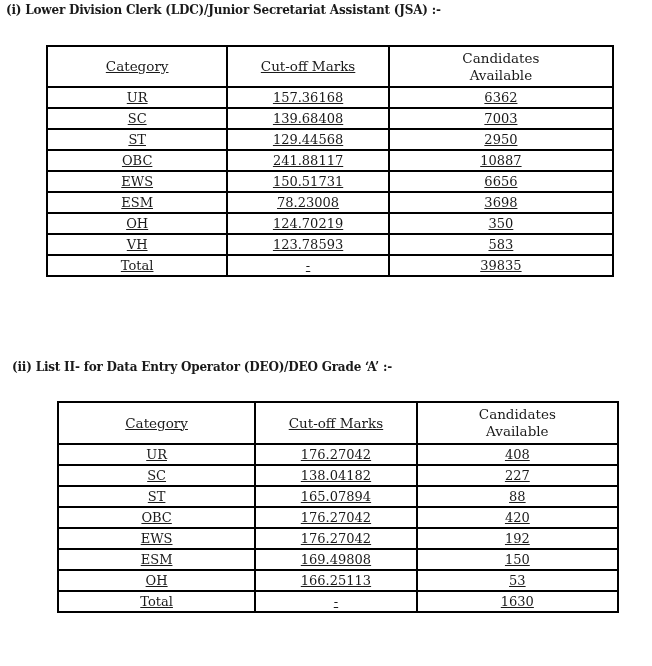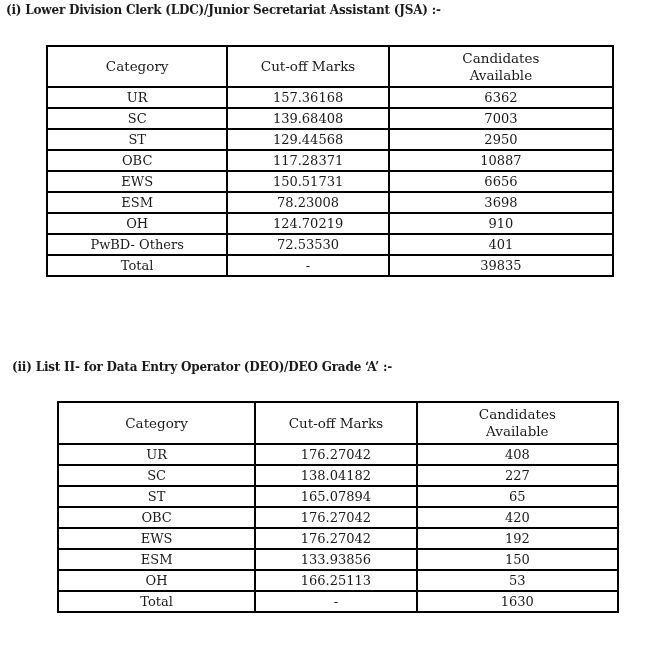--- a/index.html
+++ b/index.html
@@ -1,21 +1,21 @@
 <!DOCTYPE html>
 <html><head>
   <meta charset="utf-8">
   <style>
     html, body { margin:0; padding:0; background:#ffffff; }
     body { width:652px; height:666px; position:relative; overflow:hidden;
            font-family:"DejaVu Serif", "Liberation Serif", serif; color:#1a1a1a; }
     .heading { position:absolute; font-weight:bold; font-size:12px; letter-spacing:-0.2px; white-space:nowrap; }
     #h1 { left:6px; top:3px; }
     #h2 { left:12px; top:360px; }
-    table { position:absolute; border-collapse:collapse; font-size:13px; }
+    table { position:absolute; border-collapse:collapse; font-size:13px;text-decoration:underline; }
     td, th { border:2px solid #000; text-align:center; padding:0; font-weight:normal; }
     th { font-size:13.5px; line-height:17px; }
     #t1 { left:46px; top:45px; width:568px; }
     #t1 col.c1 { width:181px; } #t1 col.c2 { width:162px; } #t1 col.c3 { width:225px; }
     #t1 thead th { height:39px; }
     #t1 tbody td { height:19px; line-height:17px; }
     #t2 { left:57px; top:401px; width:562px; }
     #t2 col.c1 { width:198px; } #t2 col.c2 { width:162px; } #t2 col.c3 { width:202px; }
     #t2 thead th { height:40px; }
     #t2 tbody td { height:19px; line-height:17px; }
@@ -49,42 +49,42 @@
         <td>139.68408</td>
         <td>7003</td>
       </tr>
       <tr>
         <td>ST</td>
         <td>129.44568</td>
         <td>2950</td>
       </tr>
       <tr>
         <td>OBC</td>
-        <td>117.28371</td>
+        <td>241.88117</td>
         <td>10887</td>
       </tr>
       <tr>
         <td>EWS</td>
         <td>150.51731</td>
         <td>6656</td>
       </tr>
       <tr>
         <td>ESM</td>
         <td>78.23008</td>
         <td>3698</td>
       </tr>
       <tr>
         <td>OH</td>
         <td>124.70219</td>
-        <td>910</td>
+        <td>350</td>
       </tr>
       <tr>
-        <td>PwBD- Others</td>
-        <td>72.53530</td>
-        <td>401</td>
+        <td>VH</td>
+        <td>123.78593</td>
+        <td>583</td>
       </tr>
       <tr>
         <td>Total</td>
         <td>-</td>
         <td>39835</td>
       </tr>
     </tbody>
 </table>
 
 <div id="h2" class="heading">(ii) List II- for Data Entry Operator (DEO)/DEO Grade ‘A’ :-</div>
@@ -109,35 +109,35 @@
         <td>408</td>
       </tr>
       <tr>
         <td>SC</td>
         <td>138.04182</td>
         <td>227</td>
       </tr>
       <tr>
         <td>ST</td>
         <td>165.07894</td>
-        <td>65</td>
+        <td>88</td>
       </tr>
       <tr>
         <td>OBC</td>
         <td>176.27042</td>
         <td>420</td>
       </tr>
       <tr>
         <td>EWS</td>
         <td>176.27042</td>
         <td>192</td>
       </tr>
       <tr>
         <td>ESM</td>
-        <td>133.93856</td>
+        <td>169.49808</td>
         <td>150</td>
       </tr>
       <tr>
         <td>OH</td>
         <td>166.25113</td>
         <td>53</td>
       </tr>
       <tr>
         <td>Total</td>
         <td>-</td>

